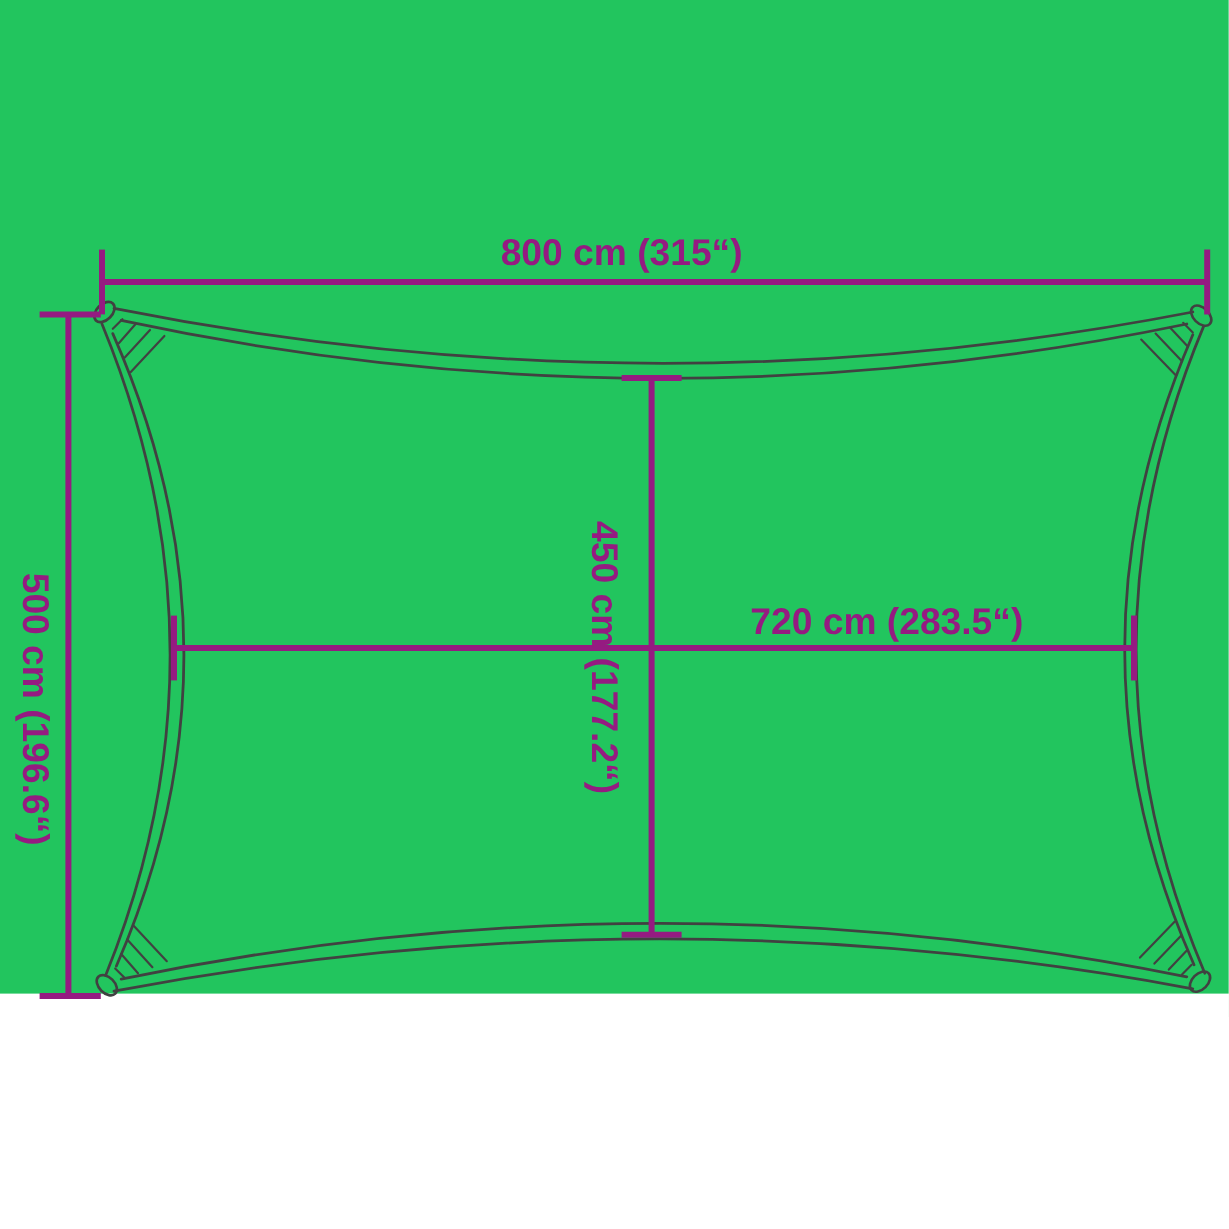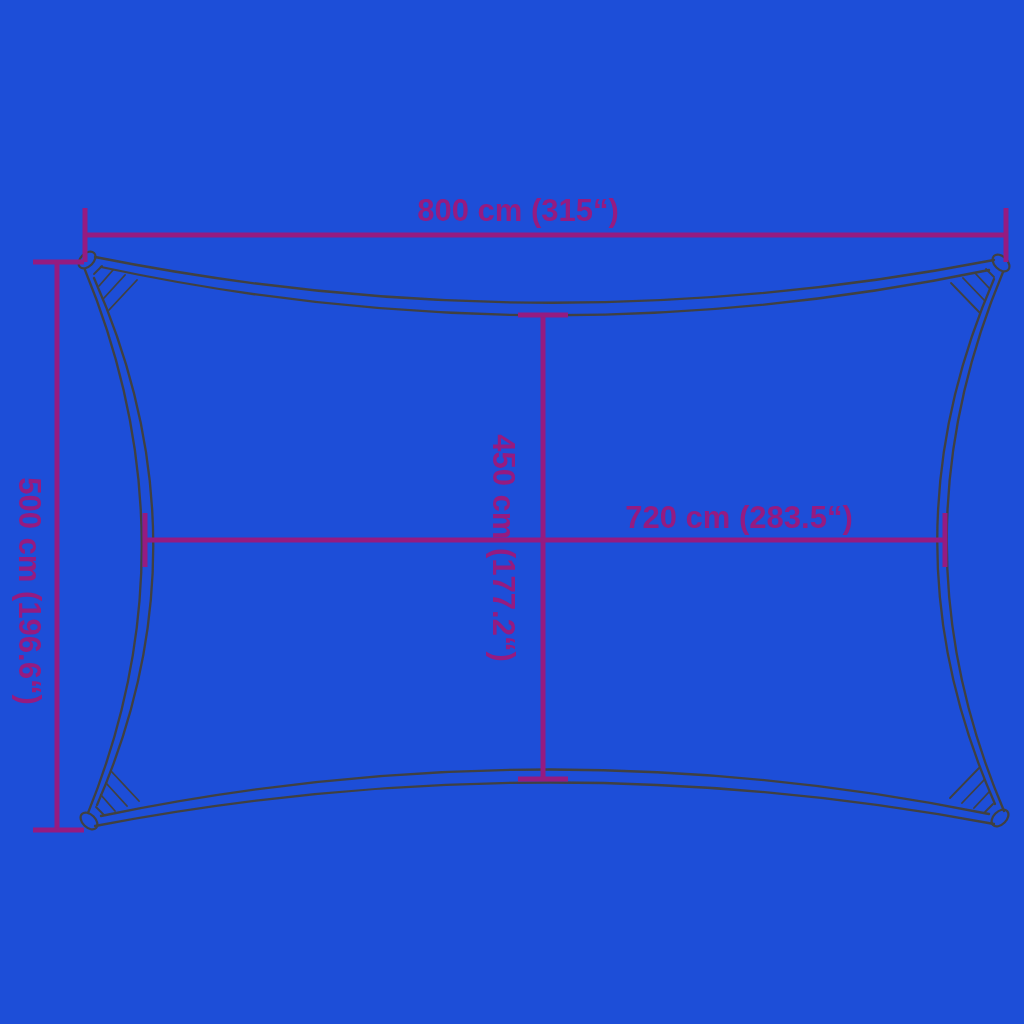--- a/index.html
+++ b/index.html
@@ -5,23 +5,23 @@
   html, body {
     margin: 0;
     padding: 0;
     background: #ffffff;
     width: 1024px;
     height: 1024px;
     overflow: hidden;
   }
   .stage {
     width: 1024px;
-    height: 1024px;
+    height: 828px;
     position: relative;
-    background: #1d4ed8;
+    background: #22c55e;
   }
   svg {
     display: block;
   }
   .sail-line {
     fill: none;
     stroke: #414141;
     stroke-width: 2.3;
     stroke-linecap: round;
   }

